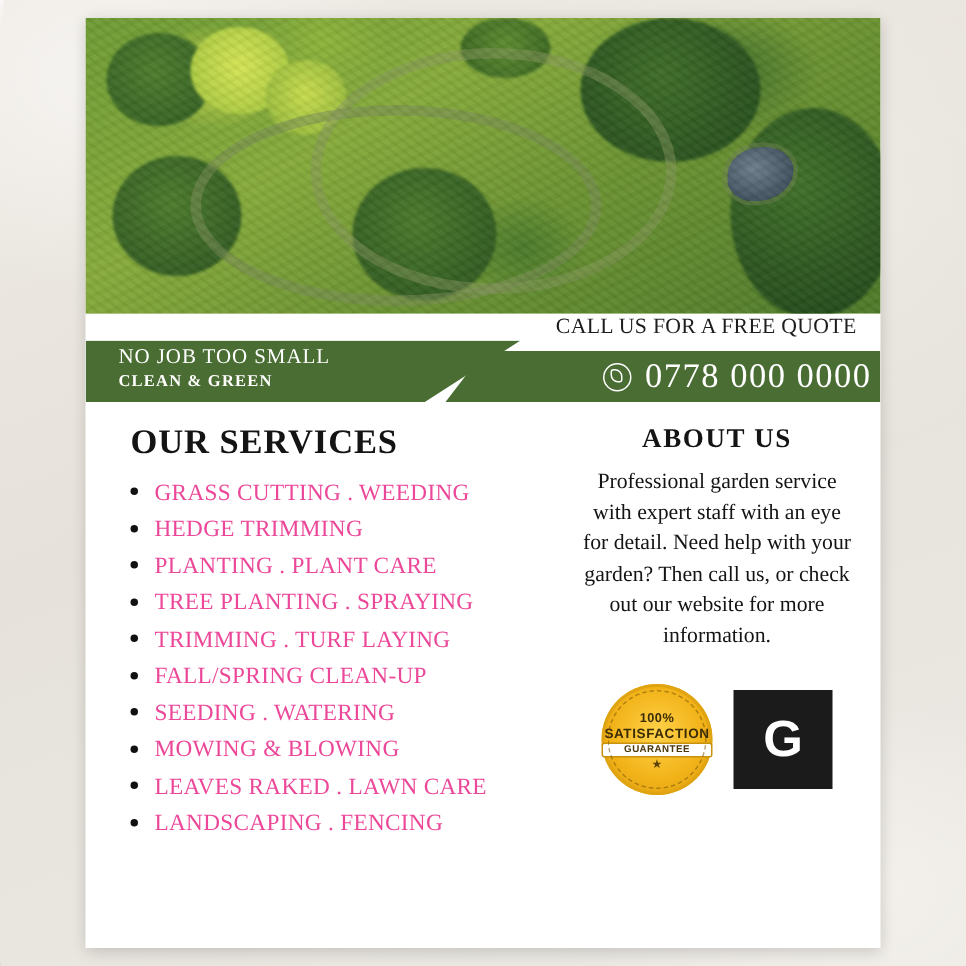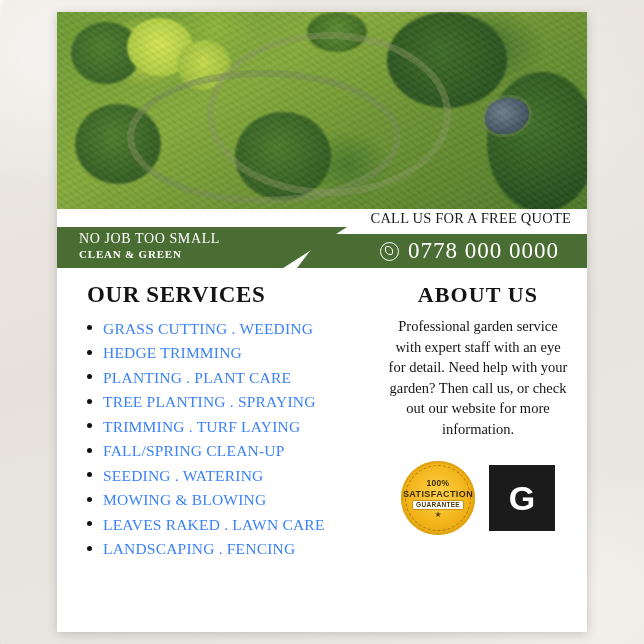--- a/index.html
+++ b/index.html
@@ -150,21 +150,21 @@
   }
   .band-right {
     position: absolute;
     right: 0; top: 22px;
     width: 290px; height: 34px;
     background: #4a6d33;
     clip-path: polygon(9% 0, 100% 0, 100% 100%, 0 100%);
     display: flex;
     align-items: center;
     justify-content: flex-end;
-    padding-right: 28px;
+    padding-right: 6px;
     box-sizing: border-box;
     color: #fff;
   }
   .phone-icon {
     width: 17px; height: 17px;
     border: 1.6px solid #fff;
     border-radius: 50%;
     margin-right: 9px;
     position: relative;
     flex: none;
@@ -197,31 +197,31 @@
   }
   .heading {
     font-family: "Liberation Serif", serif;
     font-size: 23px;
     font-weight: bold;
     letter-spacing: .6px;
     color: #141414;
     margin-bottom: 8px;
   }
   .heading.left { text-align: left; padding-left: 8px; }
-  .heading.right { text-align: center; font-size: 22px; letter-spacing: 1.1px; }
+  .heading.right { text-align: center; font-size: 18px; letter-spacing: 1.1px; }
 
   ul.services {
     list-style: none;
     margin: 0;
     padding: 0 0 0 8px;
   }
   ul.services li {
     font-family: "Liberation Serif", serif;
     font-size: 15.5px;
-    color: #3b82f6;
+    color: #ec4899;
     letter-spacing: .2px;
     line-height: 1.0;
     padding: 4.5px 0;
     position: relative;
     padding-left: 16px;
   }
   ul.services li:before {
     content: "";
     position: absolute;
     left: 0; top: 9px;
@@ -246,21 +246,20 @@
     margin-top: 22px;
   }
   .guarantee {
     width: 74px; height: 74px;
     border-radius: 50%;
     background: radial-gradient(circle at 50% 45%, #ffd24a 0%, #f2b319 55%, #d8960d 100%);
     position: relative;
     box-shadow: 0 0 0 2px #e0a412 inset;
     display: flex;
     flex-direction: column;
-    align-items: center;
     justify-content: center;
     color: #3a2c05;
   }
   .guarantee:before {
     content: "";
     position: absolute;
     inset: 4px;
     border-radius: 50%;
     border: 1.5px dashed rgba(120,85,10,0.55);
   }

